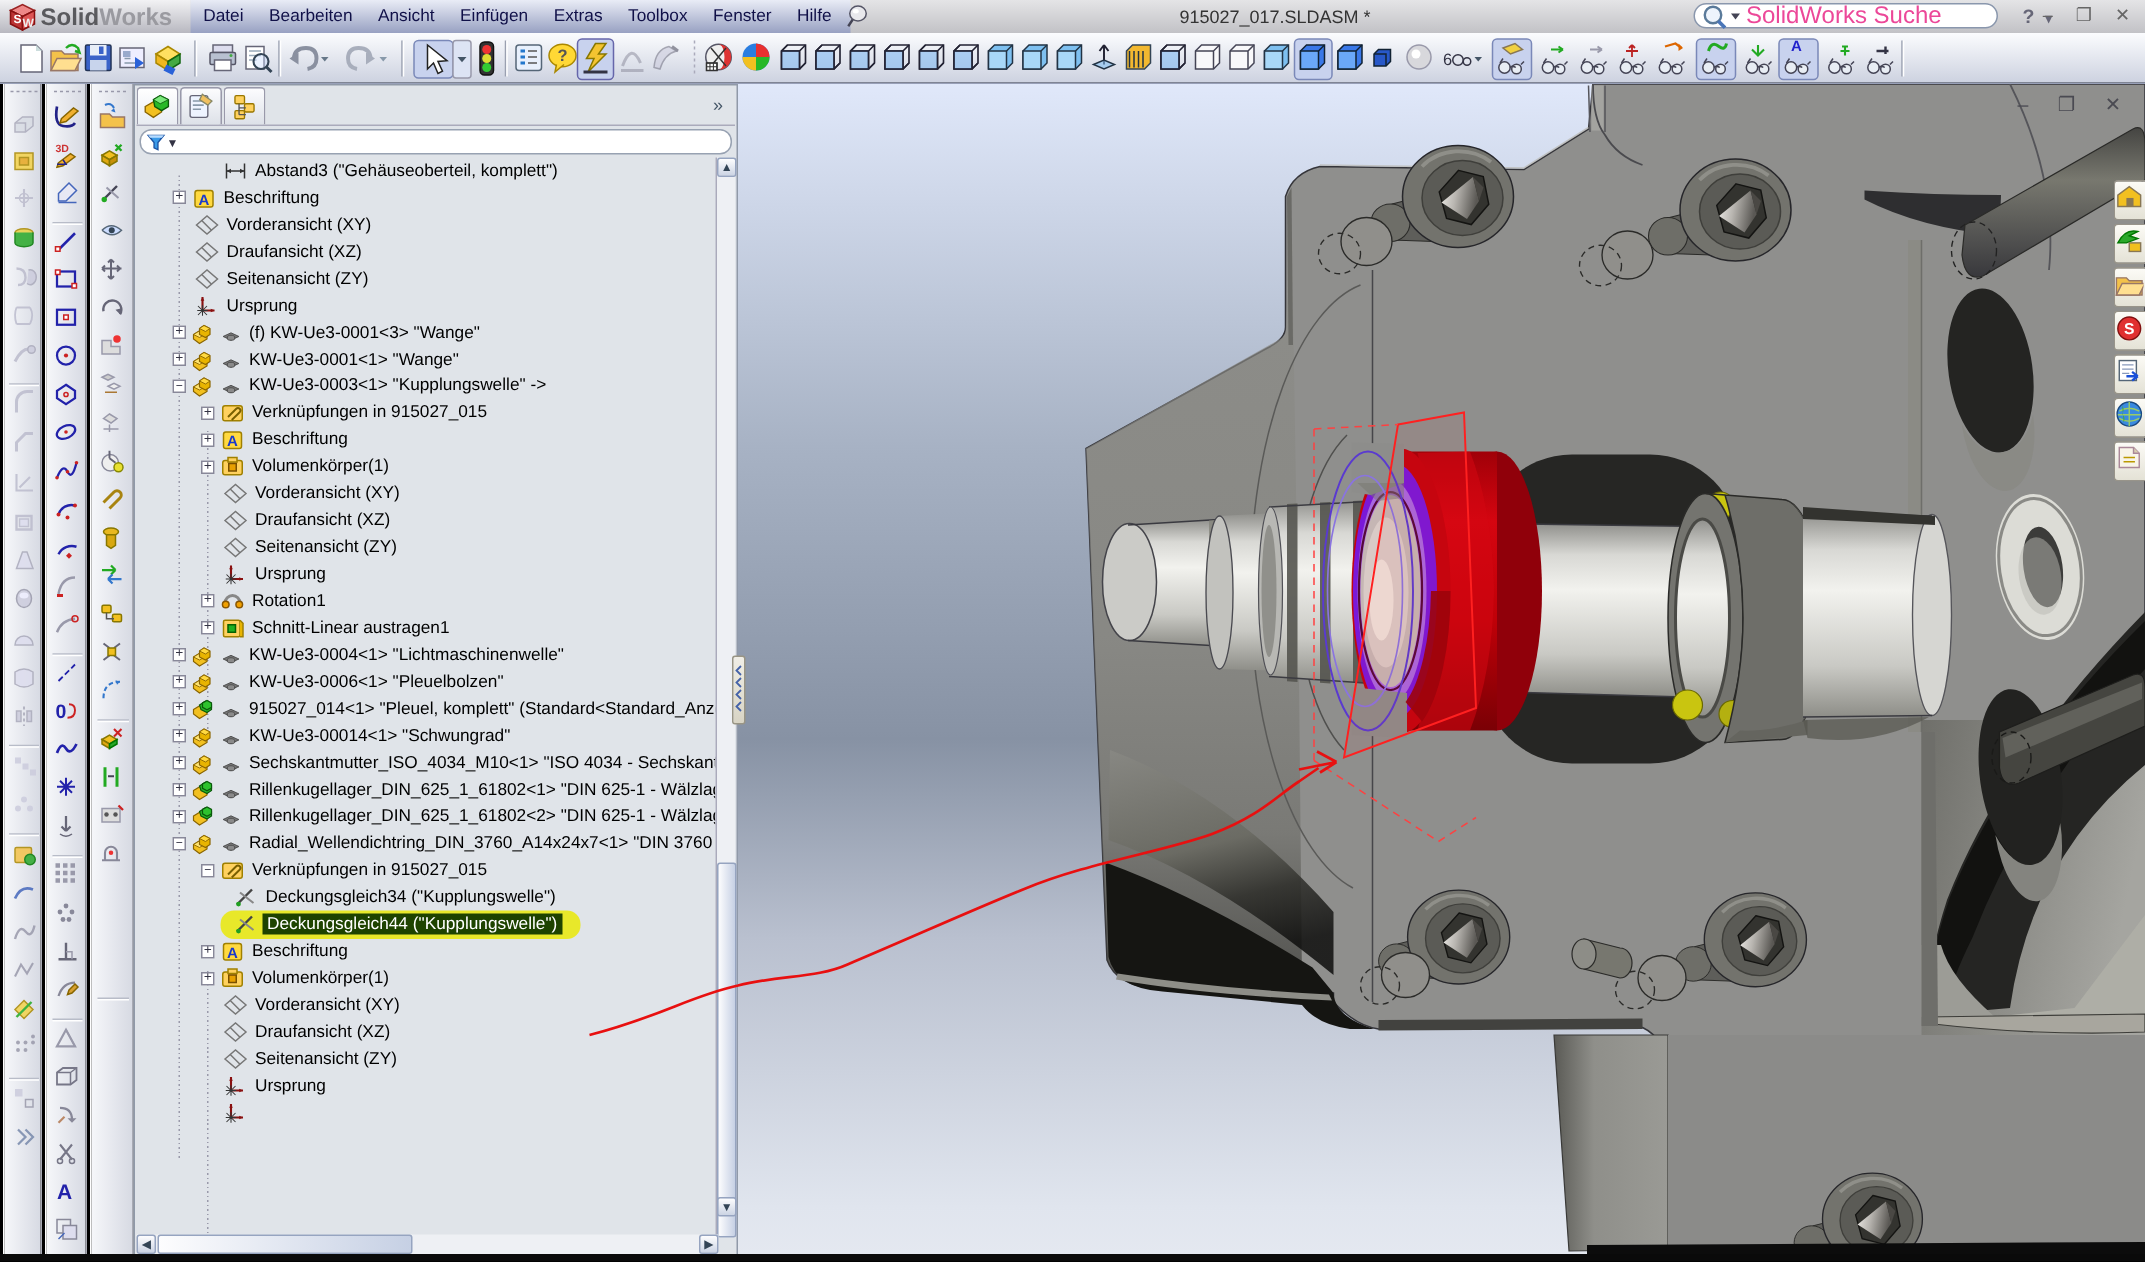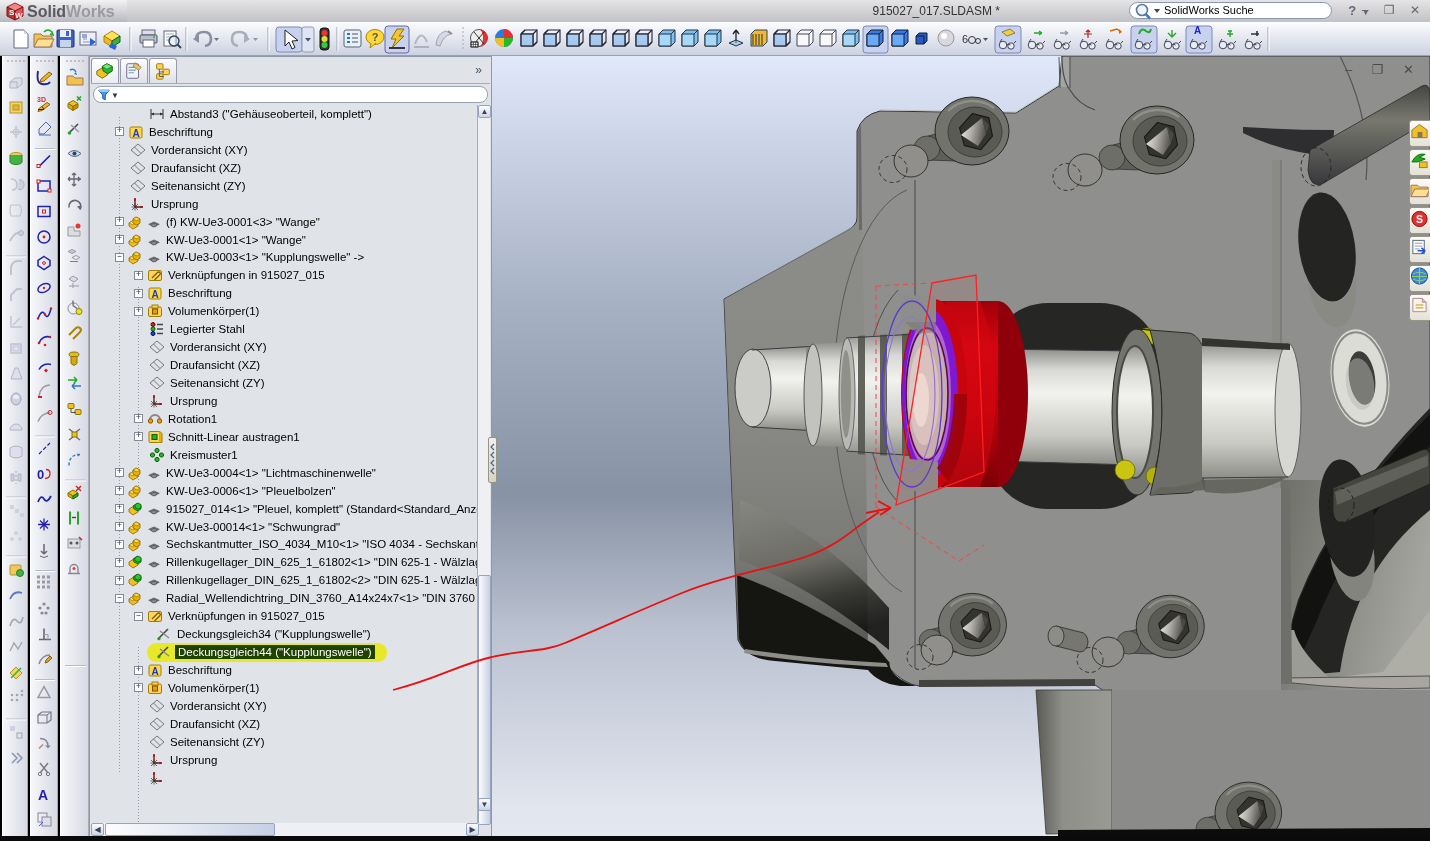--- a/index.html
+++ b/index.html
@@ -1,20 +1,20 @@
 <!DOCTYPE html>
 <html><head><meta charset="utf-8"><style>
 *{margin:0;padding:0;box-sizing:border-box}
 body{width:1430px;height:841px;overflow:hidden;font-family:"Liberation Sans",sans-serif;background:#000;position:relative}
 #titlebar{position:absolute;left:0;top:0;width:1430px;height:22px;background:linear-gradient(#e4e4e6,#c2c2c6)}
 #logo{position:absolute;left:0;top:0;width:127px;height:22px;background:linear-gradient(#f2f2f4,#b8b8c0)}
 #menus{position:absolute;left:127px;top:0;width:440px;height:22px;background:linear-gradient(#e9ecf6,#98a1c2);display:flex;align-items:center;color:#101048;font-size:11.5px}
 #menus span{padding:0 8.5px}
-#doctitle{position:absolute;left:700px;top:4px;width:300px;text-align:right;font-size:12px;color:#333}
-#searchbox{position:absolute;left:1129px;top:2px;width:203px;height:17px;background:#fff;border:1px solid #8a97ad;border-radius:9px;font-size:11px;color:#000000;line-height:15px;padding-left:30px}
+#doctitle{position:absolute;left:700px;top:4px;width:300px;text-align:center;font-size:12px;color:#333}
+#searchbox{position:absolute;left:1129px;top:2px;width:203px;height:17px;background:#fff;border:1px solid #8a97ad;border-radius:9px;font-size:16px;color:#ec4899;line-height:15px;padding-left:30px}
 #winbtns{position:absolute;right:4px;top:3px;font-size:12px;color:#666;letter-spacing:6px}
 #toolbar{position:absolute;left:0;top:22px;width:1430px;height:34px;background:linear-gradient(#fbfcfe,#cdd2e0);border-bottom:1px solid #98a0b8}
 .vtb{position:absolute;top:56px;height:782px;background:linear-gradient(to right,#f6f7fa,#d7dae3);border-right:1px solid #a8aab4;border-left:1px solid #fff}
 #vtb1{left:2px;width:26px}
 #vtb2{left:30px;width:28px}
 #vtb3{left:60px;width:29px}
 #treepanel{position:absolute;left:89px;top:56px;width:403px;height:782px;background:#e0e4e9;border:1px solid #9099a8}
 #viewport{position:absolute;left:492px;top:56px;width:938px;height:780px;background:linear-gradient(#e0e8fa 0%,#a7b2c4 31%,#8792a4 56%,#b9c0cf 73%,#e0e5ee 96%,#e4e8f0 100%)}
 #bottomstrip{position:absolute;left:0;top:836px;width:1430px;height:5px;background:#0a0a0a}
 #tabs{position:absolute;left:1px;top:1px;width:399px;height:26px;border-bottom:1px solid #aab;display:flex}
@@ -39,20 +39,35 @@
 <g transform="translate(7,2)">
           <path d="M0 5 l8 -4 l8 4 l-8 4 Z" fill="#e88" stroke="#922"></path>
           <path d="M0 5 v9 l8 4 v-9 Z" fill="#b33" stroke="#811"></path>
           <path d="M16 5 v9 l-8 4 v-9 Z" fill="#d55" stroke="#811"></path>
           <text x="2" y="13" font-size="8" font-weight="bold" fill="#fff" font-family="Liberation Sans">S</text>
           <text x="8" y="16" font-size="8" font-weight="bold" fill="#eee" font-family="Liberation Sans">W</text>
         </g>
 <text x="27" y="16.5" font-size="16" font-weight="bold" font-family="Liberation Sans"><tspan fill="#5a5a5e">Solid</tspan><tspan fill="#9a9aa0">Works</tspan></text>
 </svg>
     </div>
+  <div id="menus">
+      <span>Datei</span>
+      <span>Bearbeiten</span>
+      <span>Ansicht</span>
+      <span>Einfügen</span>
+      <span>Extras</span>
+      <span>Toolbox</span>
+      <span>Fenster</span>
+      <span>Hilfe</span>
+      <svg width="18" height="18" viewBox="0 0 18 18" style="position:absolute;left:436px;top:2px">
+        <ellipse cx="9" cy="7" rx="5.5" ry="5" fill="#e8e8ec" stroke="#556"></ellipse>
+        <ellipse cx="7.5" cy="5.5" rx="2" ry="1.5" fill="#fff"></ellipse>
+        <path d="M5.5 11 l-3 4.5" stroke="#445" stroke-width="1.6"></path>
+      </svg>
+    </div>
   <div id="doctitle">915027_017.SLDASM *</div>
   <div id="searchbox"><svg width="30" height="17" viewBox="0 0 30 17" style="position:absolute;left:2px;top:0">
         <circle cx="10" cy="7" r="5.5" fill="#eef4fc" stroke="#5a7a9a" stroke-width="1.6"></circle>
         <path d="M13.5 11 l4.5 4.5" stroke="#4a76b8" stroke-width="2.5"></path>
         <path d="M22 6 l6 0 l-3 4 Z" fill="#445"></path>
       </svg><span style="position:relative;left:4px">SolidWorks Suche</span></div>
   <div id="qm" style="position:absolute;right:62px;top:3px;color:#667;font-size:13px;font-weight:bold">?&nbsp;&nbsp;<span style="font-size:9px">▾</span></div>
     <div id="winbtns">– ❐ ✕</div>
 </div>
 <div id="toolbar">
@@ -906,74 +921,60 @@
         <span class="sp" style="width:42px"></span>
         <span class="eb">+</span>
         <svg class="ic">
           <use href="#i-solids"></use>
         </svg>
         <span class="lbl">Volumenkörper(1)</span>
       </div>
 <div class="trow">
         <span class="sp" style="width:57px"></span>
         <svg class="ic">
-          <use href="#i-mat"></use>
-        </svg>
-        <span class="lbl">Legierter Stahl</span>
+          <use href="#i-plane"></use>
+        </svg>
+        <span class="lbl">Vorderansicht (XY)</span>
       </div>
 <div class="trow">
         <span class="sp" style="width:57px"></span>
         <svg class="ic">
           <use href="#i-plane"></use>
         </svg>
-        <span class="lbl">Vorderansicht (XY)</span>
+        <span class="lbl">Draufansicht (XZ)</span>
       </div>
 <div class="trow">
         <span class="sp" style="width:57px"></span>
         <svg class="ic">
           <use href="#i-plane"></use>
         </svg>
-        <span class="lbl">Draufansicht (XZ)</span>
+        <span class="lbl">Seitenansicht (ZY)</span>
       </div>
 <div class="trow">
         <span class="sp" style="width:57px"></span>
         <svg class="ic">
-          <use href="#i-plane"></use>
-        </svg>
-        <span class="lbl">Seitenansicht (ZY)</span>
-      </div>
-<div class="trow">
-        <span class="sp" style="width:57px"></span>
-        <svg class="ic">
           <use href="#i-origin"></use>
         </svg>
         <span class="lbl">Ursprung</span>
       </div>
 <div class="trow">
         <span class="sp" style="width:42px"></span>
         <span class="eb">+</span>
         <svg class="ic">
           <use href="#i-rot"></use>
         </svg>
         <span class="lbl">Rotation1</span>
       </div>
 <div class="trow">
         <span class="sp" style="width:42px"></span>
         <span class="eb">+</span>
         <svg class="ic">
           <use href="#i-cut"></use>
         </svg>
         <span class="lbl">Schnitt-Linear austragen1</span>
-      </div>
-<div class="trow">
-        <span class="sp" style="width:57px"></span>
-        <svg class="ic">
-          <use href="#i-cpat"></use>
-        </svg>
-        <span class="lbl">Kreismuster1</span>
       </div>
 <div class="trow">
         <span class="sp" style="width:23px"></span>
         <span class="eb">+</span>
         <svg class="ic">
           <use href="#i-part"></use>
         </svg>
         <svg class="ic" style="width:14px;height:13px;margin-top:3px">
           <use href="#i-hat"></use>
         </svg>

